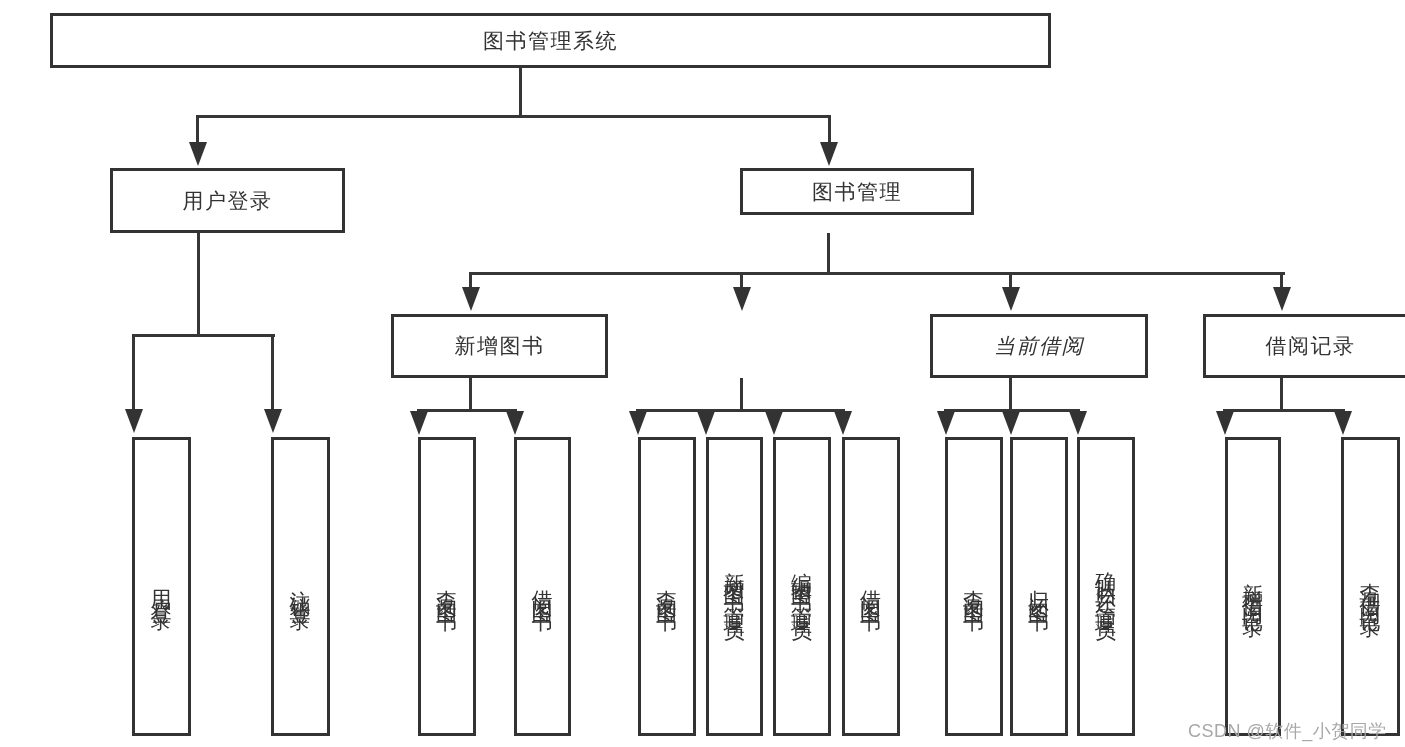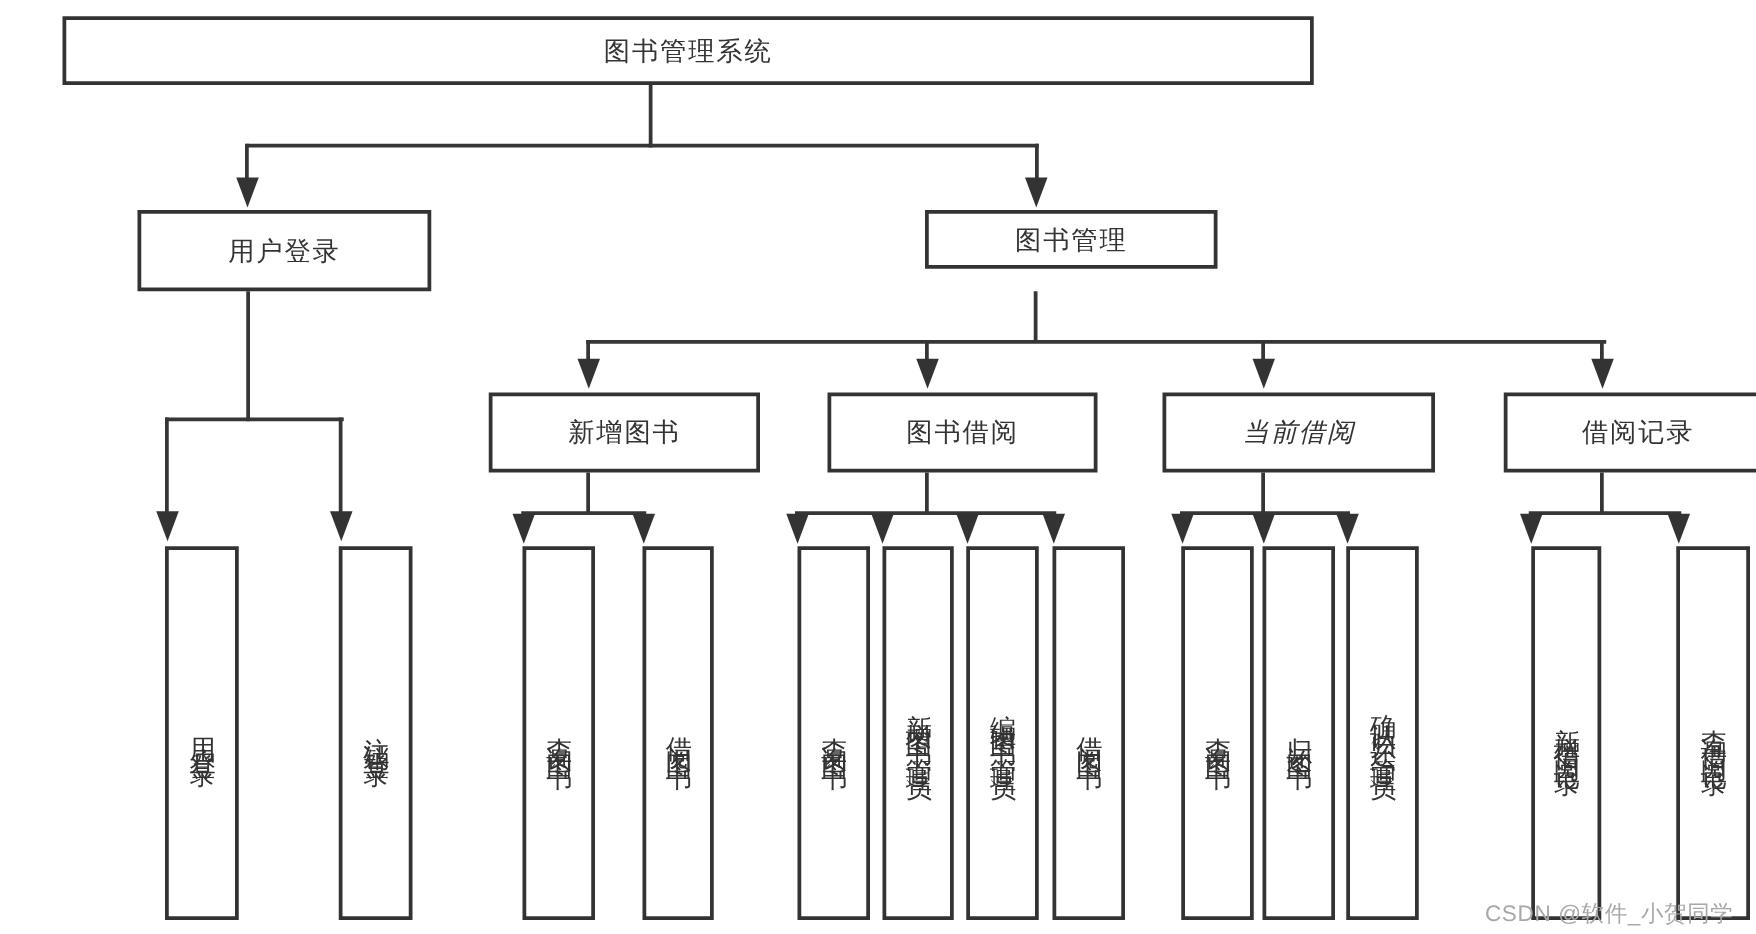--- a/index.html
+++ b/index.html
@@ -93,23 +93,20 @@
   <div class="vl" style="left:740px; top:272px; height:16px;"></div>
   <div class="arr" style="left:733px; top:287px;"></div>
   <div class="vl" style="left:1009px; top:272px; height:16px;"></div>
   <div class="arr" style="left:1002px; top:287px;"></div>
   <div class="vl" style="left:1280px; top:272px; height:16px;"></div>
   <div class="arr" style="left:1273px; top:287px;"></div>
 
   <div class="box" style="left:363px; top:314px; width:217px; height:64px;">
     <span class="hlabel">新增图书</span>
   </div>
-  <div class="box" style="left:634px; top:314px; width:216px; height:64px;">
-    <span class="hlabel">图书借阅</span>
-  </div>
   <div class="box" style="left:902px; top:314px; width:218px; height:64px;font-style:italic;">
     <span class="hlabel">当前借阅</span>
   </div>
   <div class="box" style="left:1175px; top:314px; width:215px; height:64px;">
     <span class="hlabel">借阅记录</span>
   </div>
 
   <div class="vl" style="left:469px; top:378px; height:33px;"></div>
   <div class="hl" style="left:417px; top:409px; width:100px;"></div>
   <div class="arr" style="left:410px; top:411px;"></div>

